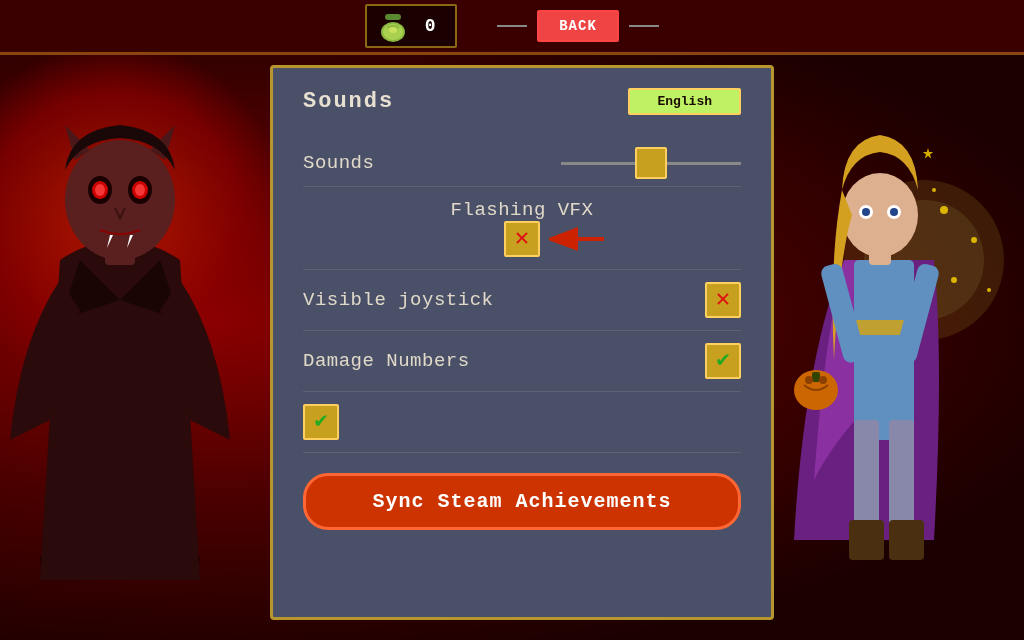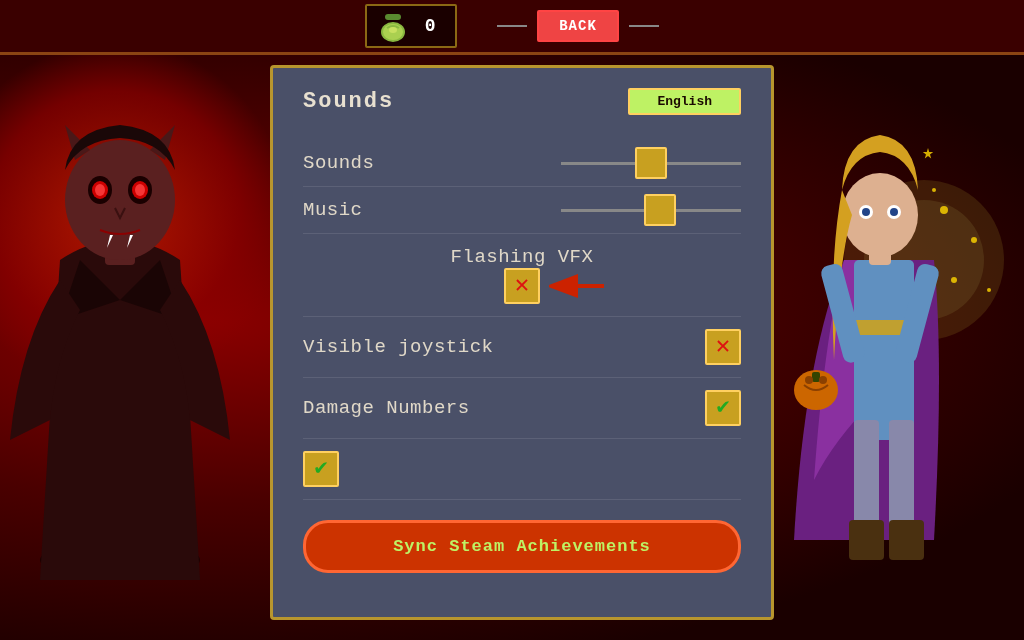--- a/index.html
+++ b/index.html
@@ -209,24 +209,24 @@
       flex-direction: column;
     }
 
     
     .sync-button {
       display: block;
       width: 100%;
       margin-top: 20px;
       background: #cc3300;
       border: 3px solid #ff6633;
-      color: #bef264;
+      color: #ffffff;
       padding: 14px;
       font-family: 'Courier New', monospace;
-      font-size: 17px;
+      font-size: 20px;
       font-weight: bold;
       letter-spacing: 1px;
       cursor: pointer;
       text-align: center;
       border-radius: 25px;
       text-transform: none;
     }
 
     
     .vamp-art {
@@ -379,28 +379,20 @@
 
   <div class="option-row">
     <span class="option-label">Sounds</span>
     <div class="slider-container">
       <div class="slider-track">
         <div class="slider-thumb" style="left: calc(50% - 16px);"></div>
       </div>
     </div>
   </div>
 
-  <div class="option-row">
-    <span class="option-label">Music</span>
-    <div class="slider-container">
-      <div class="slider-track">
-        <div class="slider-thumb" style="left: calc(55% - 16px);"></div>
-      </div>
-    </div>
-  </div>
 
   <div class="option-row option-row-relative">
     <span class="option-label">Flashing VFX</span>
     <div style="position:relative; display:flex; align-items:center; gap:12px;">
       <div class="checkbox-box">
         <span class="checkbox-x">✕</span>
       </div>
 
       <div style="position:absolute; left:45px; top:50%; transform:translateY(-50%); display:flex; align-items:center;">
         <svg width="60" height="30" viewBox="0 0 60 30">

